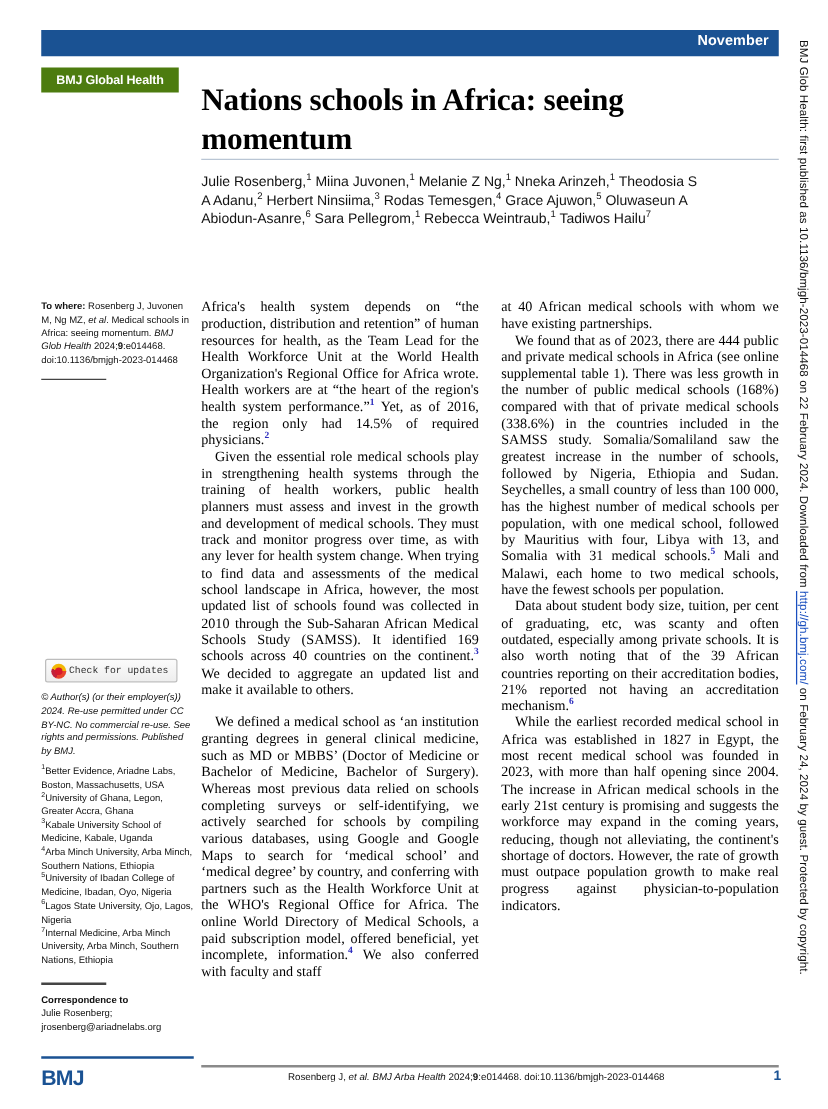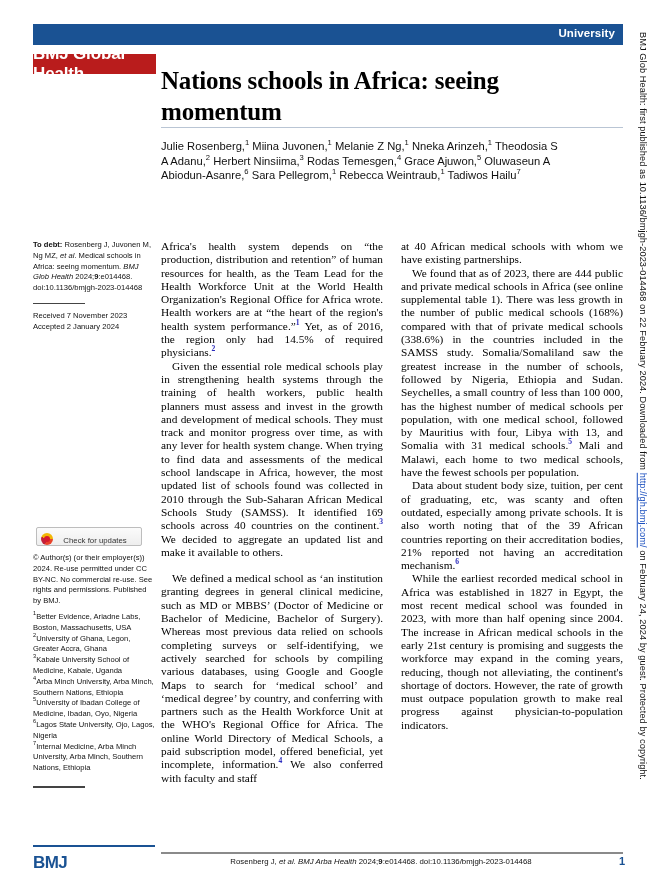--- a/index.html
+++ b/index.html
@@ -36,26 +36,26 @@
     font-family: "Liberation Sans", sans-serif;
     font-weight: bold;
     font-size: 11.5px;
     letter-spacing: 0.1px;
   }
 
   
   #journal-badge {
     position: absolute;
     left: 33px; top: 54px;
-    width: 123px; height: 20px;
-    background: #b91c1c;
+    width: 110px; height: 20px;
+    background: #4d7c0f;
     color: #fff;
     font-family: "Liberation Sans", sans-serif;
     font-weight: bold;
-    font-size: 17px;
+    font-size: 10px;
     letter-spacing: -0.15px;
     display: flex;
     align-items: center;
     justify-content: center;
   }
 
   
   #title {
     position: absolute;
     left: 161px; top: 48px;
@@ -112,23 +112,23 @@
 
   
   #check-updates {
     position: absolute;
     left: 36px; top: 527px;
     width: 106px; height: 19px;
     border: 1px solid #bdbdbd;
     border-radius: 2px;
     background: linear-gradient(#fbfbfb, #eeeeee);
     display: flex;
-    align-items: flex-end;
+    align-items: center;
     padding-left: 4px;
-    font-family: Liberation Sans, sans-serif;
+    font-family: Liberation Mono, monospace;
     font-size: 7.8px;
     color: #333;
   }
   #cu-icon {
     width: 12px; height: 12px;
     border-radius: 50%;
     background: conic-gradient(#f2b705 0deg 90deg, #e8442b 90deg 200deg, #c2213a 200deg 290deg, #f2b705 290deg 360deg);
     position: relative;
     margin-right: 0px;
     flex: 0 0 auto;
@@ -145,21 +145,21 @@
 
   #copyright-block {
     position: absolute;
     left: 33px; top: 553px;
     width: 120px;
     font-family: "Liberation Sans", sans-serif;
     font-size: 7.6px;
     line-height: 10.8px;
     color: #111;
   }
-  #copyright-block p { margin: 0 0 4px 0; }
+  #copyright-block p { margin: 0 0 4px 0; font-style: italic; }
 
   #affiliations {
     position: absolute;
     left: 33px; top: 612px;
     width: 122px;
     font-family: "Liberation Sans", sans-serif;
     font-size: 7.6px;
     line-height: 10.8px;
     color: #111;
   }
@@ -264,37 +264,33 @@
     letter-spacing: 0.1px;
   }
   #margin-note .lnk { color: #1a4fbf; text-decoration: underline; }
 </style>
 </head>
 <body>
 
 <div id="page">
 
   <div id="editorial-bar">
-    <span id="editorial-label">University</span>
+    <span id="editorial-label">November</span>
   </div>
 
   <div id="journal-badge">BMJ Global Health</div>
 
   <h1 id="title">Nations schools in Africa: seeing momentum</h1>
   <div id="title-rule"></div>
 
   <div id="authors">Julie Rosenberg,<sup>1</sup> Miina Juvonen,<sup>1</sup> Melanie Z Ng,<sup>1</sup> Nneka Arinzeh,<sup>1</sup> Theodosia S A Adanu,<sup>2</sup> Herbert Ninsiima,<sup>3</sup> Rodas Temesgen,<sup>4</sup> Grace Ajuwon,<sup>5</sup> Oluwaseun A Abiodun-Asanre,<sup>6</sup> Sara Pellegrom,<sup>1</sup> Rebecca Weintraub,<sup>1</sup> Tadiwos Hailu<sup>7</sup></div>
 
   <div id="sidebar">
-    <p><span class="b">To debt:</span> Rosenberg J, Juvonen M, Ng MZ, <span class="i">et al</span>. Medical schools in Africa: seeing momentum. <span class="i">BMJ Glob Health</span> 2024;<span class="b">9</span>:e014468. doi:10.1136/bmjgh-2023-014468</p>
+    <p><span class="b">To where:</span> Rosenberg J, Juvonen M, Ng MZ, <span class="i">et al</span>. Medical schools in Africa: seeing momentum. <span class="i">BMJ Glob Health</span> 2024;<span class="b">9</span>:e014468. doi:10.1136/bmjgh-2023-014468</p>
     <div class="sb-rule"></div>
-    <p style="margin-bottom:0;">
-      <span>Received 7 November 2023</span><br>
-      <span>Accepted 2 January 2024</span>
-    </p>
   </div>
 
   <div id="check-updates">
     <span id="cu-icon"></span>
     <span id="cu-label">Check for updates</span>
   </div>
 
   <div id="copyright-block">
     <p>© Author(s) (or their employer(s)) 2024. Re-use permitted under CC BY-NC. No commercial re-use. See rights and permissions. Published by BMJ.</p>
   </div>
@@ -303,20 +299,21 @@
       <div><sup>1</sup>Better Evidence, Ariadne Labs, Boston, Massachusetts, USA</div>
       <div><sup>2</sup>University of Ghana, Legon, Greater Accra, Ghana</div>
       <div><sup>3</sup>Kabale University School of Medicine, Kabale, Uganda</div>
       <div><sup>4</sup>Arba Minch University, Arba Minch, Southern Nations, Ethiopia</div>
       <div><sup>5</sup>University of Ibadan College of Medicine, Ibadan, Oyo, Nigeria</div>
       <div><sup>6</sup>Lagos State University, Ojo, Lagos, Nigeria</div>
       <div><sup>7</sup>Internal Medicine, Arba Minch University, Arba Minch, Southern Nations, Ethiopia</div>
     </div>
 
   <div id="corr-rule"></div>
+  <div id="correspondence"><span class="b">Correspondence to</span><br>Julie Rosenberg;<br>jrosenberg@ariadnelabs.org</div>
 
   <div id="bmj-logo-rule"></div>
   <div id="bmj-logo">BMJ</div>
 
   <div class="col" id="col-left">
       <p class="noindent">Africa's health system depends on “the production, distribution and retention” of human resources for health, as the Team Lead for the Health Workforce Unit at the World Health Organization's Regional Office for Africa wrote. Health workers are at “the heart of the region's health system performance.”<sup class="ref">1</sup> Yet, as of 2016, the region only had 14.5% of required physicians.<sup class="ref">2</sup></p>
       <p>Given the essential role medical schools play in strengthening health systems through the training of health workers, public health planners must assess and invest in the growth and development of medical schools. They must track and monitor progress over time, as with any lever for health system change. When trying to find data and assessments of the medical school landscape in Africa, however, the most updated list of schools found was collected in 2010 through the Sub-Saharan African Medical Schools Study (SAMSS). It identified 169 schools across 40 countries on the continent.<sup class="ref">3</sup> We decided to aggregate an updated list and make it available to others.</p>
       <p class="gap">We defined a medical school as ‘an institution granting degrees in general clinical medicine, such as MD or MBBS’ (Doctor of Medicine or Bachelor of Medicine, Bachelor of Surgery). Whereas most previous data relied on schools completing surveys or self-identifying, we actively searched for schools by compiling various databases, using Google and Google Maps to search for ‘medical school’ and ‘medical degree’ by country, and conferring with partners such as the Health Workforce Unit at the WHO's Regional Office for Africa. The online World Directory of Medical Schools, a paid subscription model, offered beneficial, yet incomplete, information.<sup class="ref">4</sup> We also conferred with faculty and staff</p>
     </div>
   <div class="col" id="col-right">

